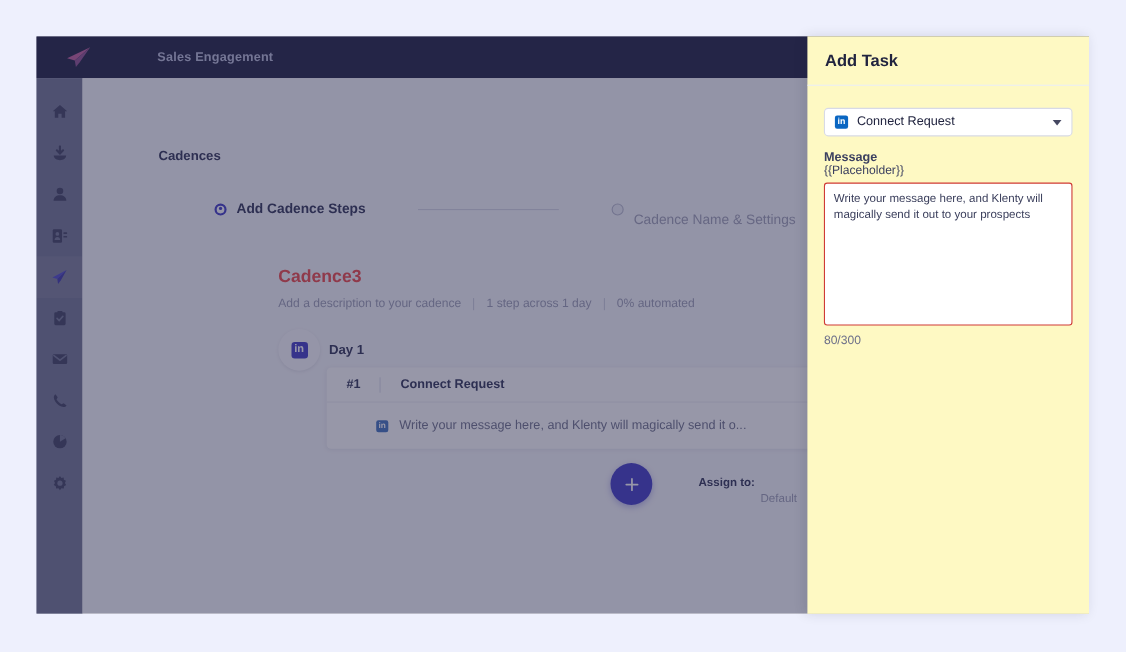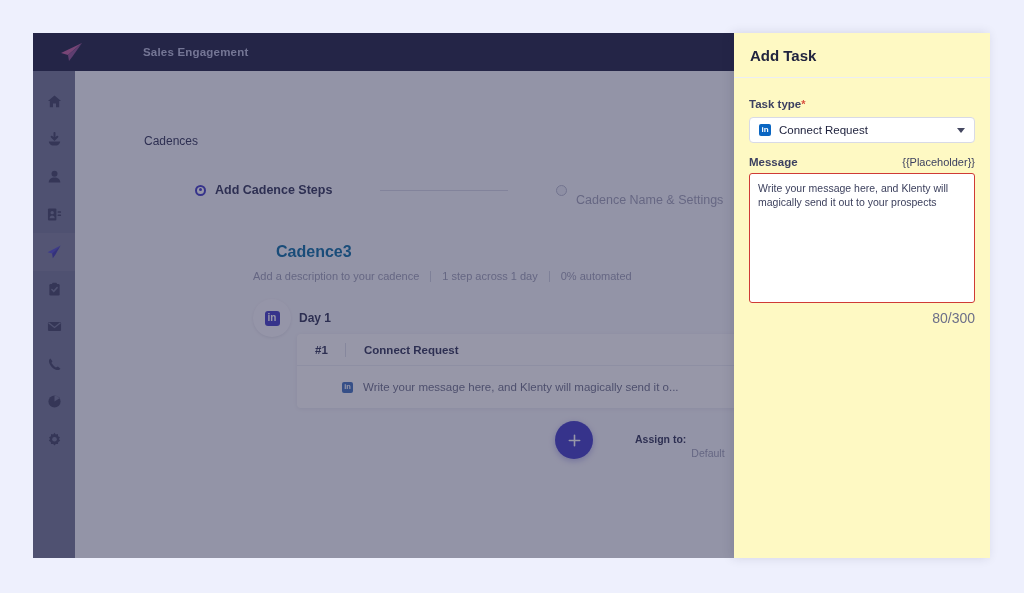--- a/index.html
+++ b/index.html
@@ -85,21 +85,21 @@
     width: 915px;
     height: 487px;
     background: #f7f8fc;
   }
 
   .breadcrumb {
     position: absolute;
     left: 69px;
     top: 63px;
     font-size: 12px;
-    font-weight: normal;
+    font-weight: bold;
     color: #2b2f52;
   }
 
   
   #stepper {
     position: absolute;
     left: 120px;
     top: 102px;
     display: flex;
     align-items: center;
@@ -142,22 +142,21 @@
     min-width: 60px;
   }
 
   
   .cadence-title {
     position: absolute;
     left: 178px;
     top: 172px;
     font-size: 16px;
     font-weight: bold;
-    color: #0369a1;
-    margin-left: 23px;
+    color: #ef4444;
   }
   .cadence-meta {
     position: absolute;
     left: 178px;
     top: 199px;
     display: flex;
     align-items: flex-end;
     font-size: 11px;
     color: #9a9db4;
   }
@@ -376,20 +375,21 @@
     border-left: 4px solid transparent;
     border-right: 4px solid transparent;
     border-top: 5px solid #454861;
   }
 
   .msg-head {
     display: flex;
     align-items: flex-start;
     justify-content: space-between;
     margin-bottom: 5px;
+    flex-direction: column;
   }
   .msg-head .field-label { margin-bottom: 0; }
   .placeholder-token {
     font-size: 11px;
     color: #3c4060;
   }
 
   #msg-textarea {
     width: 100%;
     height: 130px;
@@ -398,22 +398,21 @@
     padding: 7px 8px;
     font-family: "Liberation Sans", sans-serif;
     font-size: 10.5px;
     line-height: 1.35;
     color: #3b3f5c;
     resize: none;
     outline: none;
     background: #fff;
   }
   #char-count {
-    text-align: right;
-    font-size: 14px;
+    font-size: 11px;
     color: #6c6f89;
     margin-top: 3px;
   }
 
   #panel-footer {
     height: 31px;
     border-top: 1px solid #eceef4;
     display: flex;
     align-items: center;
     justify-content: flex-end;
@@ -584,23 +583,20 @@
     <div id="scrim"></div>
   </div>
 
   <div id="panel">
     <div id="panel-header">
       <span id="panel-title">Add Task</span>
     </div>
 
     <div id="panel-body">
 
-      <div class="field-label">
-        <span>Task type</span><span class="req">*</span>
-      </div>
 
       <div class="select-box">
         <span class="li-blue">in</span>
         <span class="select-value">Connect Request</span>
         <span class="caret"></span>
       </div>
 
       <div class="msg-head">
         <span class="field-label">Message</span>
         <span class="placeholder-token">{{Placeholder}}</span>

